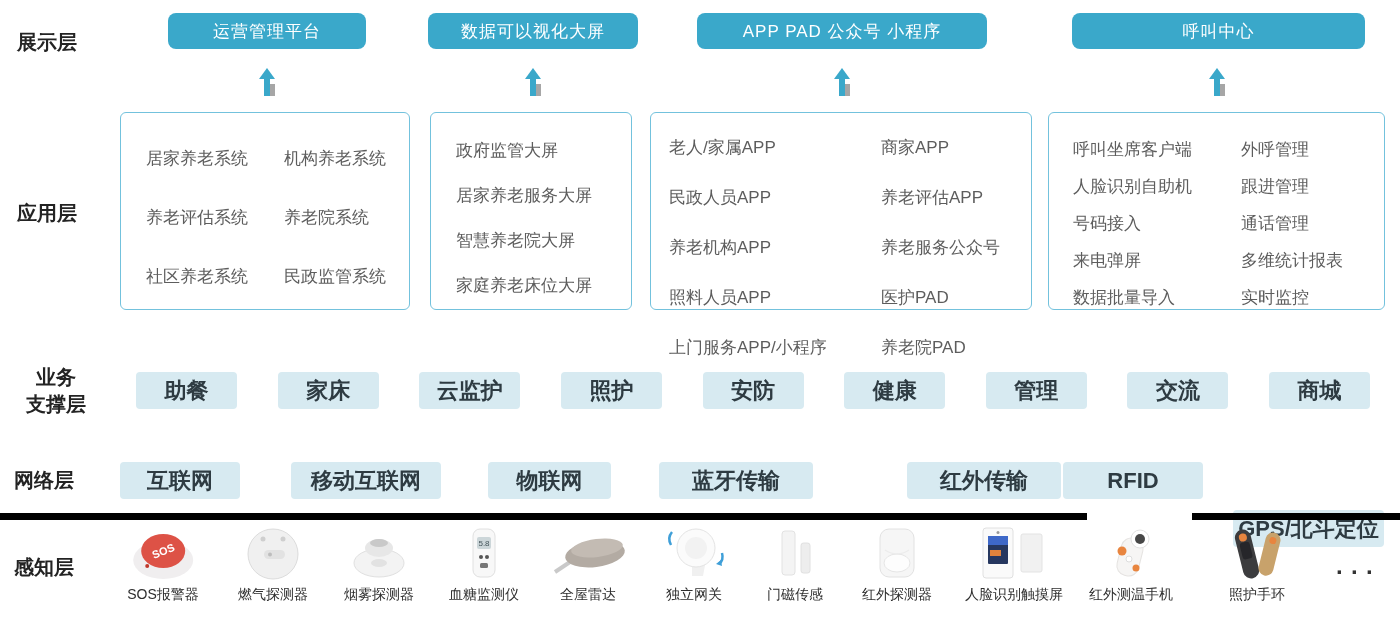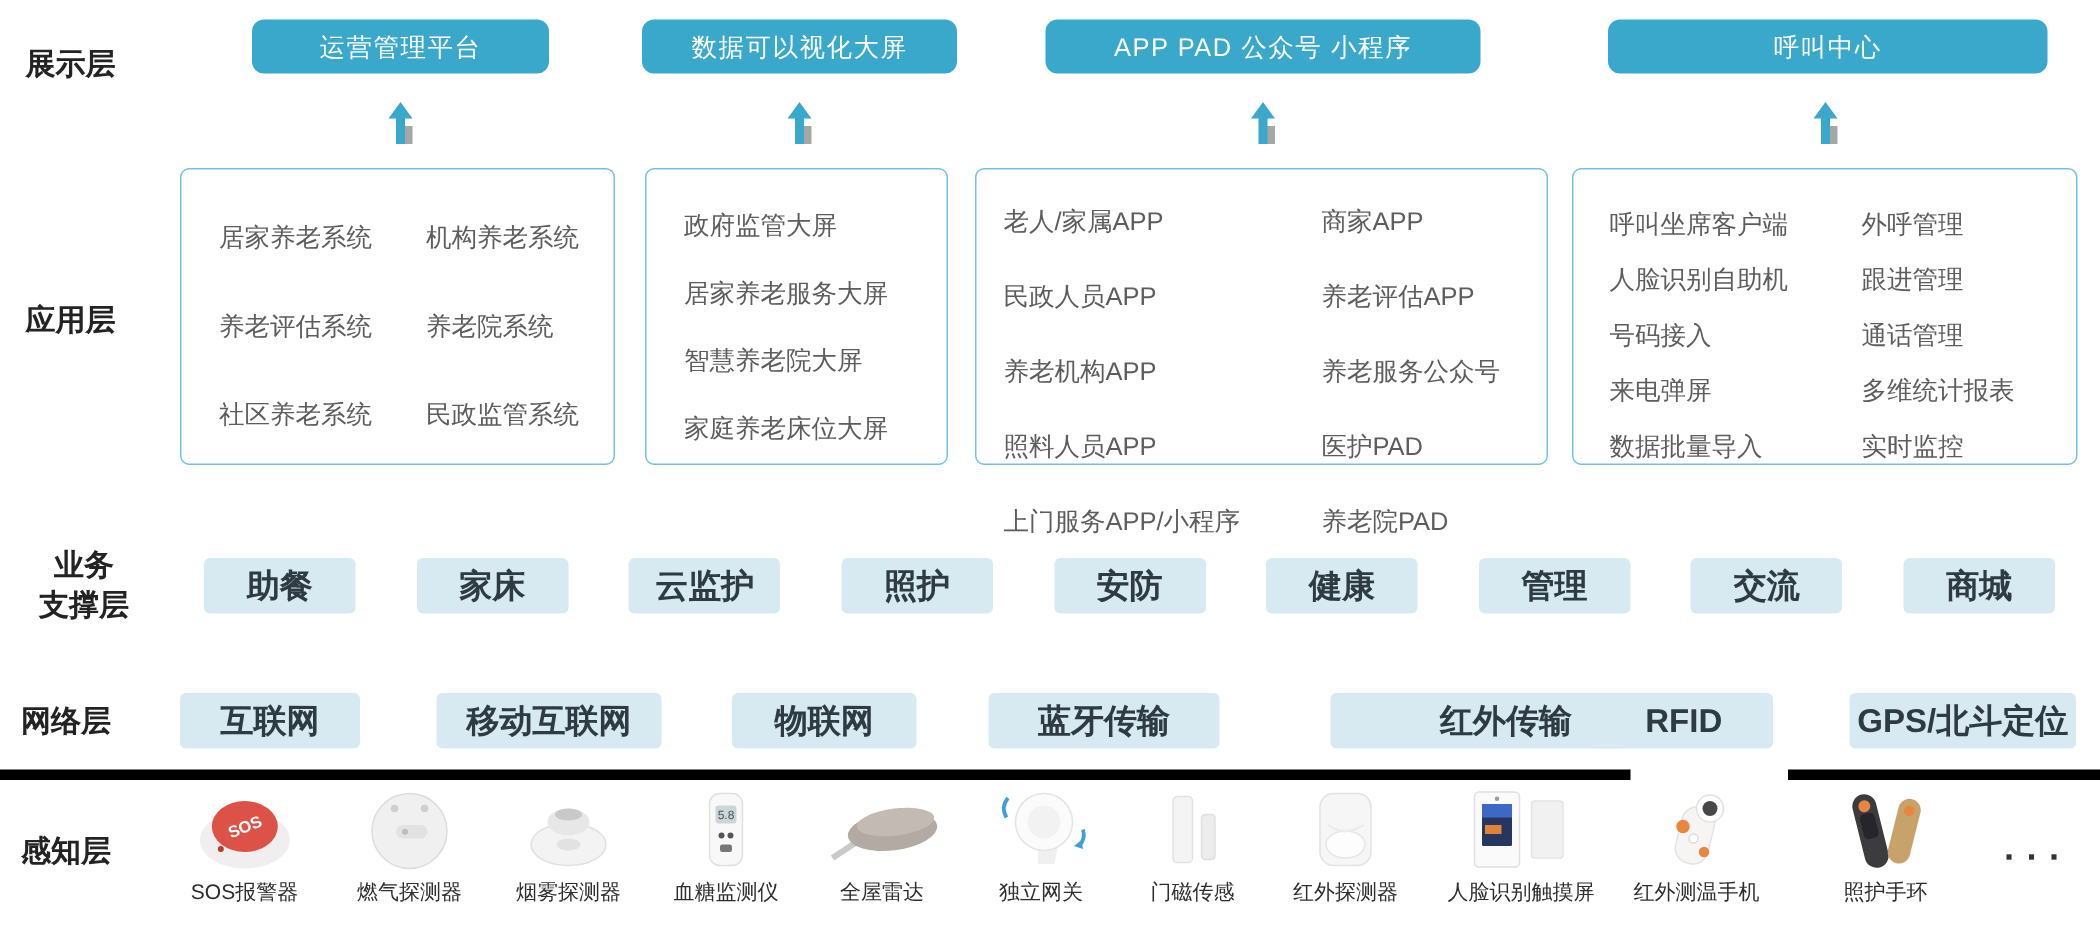--- a/index.html
+++ b/index.html
@@ -144,23 +144,23 @@
     <div class="pill">健康</div>
     <div class="pill">管理</div>
     <div class="pill">交流</div>
     <div class="pill">商城</div>
   </div>
 
   <div class="pill net-btn" style="left:120px;width:120px;">互联网</div>
   <div class="pill net-btn" style="left:291px;width:150px;">移动互联网</div>
   <div class="pill net-btn" style="left:488px;width:123px;">物联网</div>
   <div class="pill net-btn" style="left:659px;width:154px;">蓝牙传输</div>
-  <div class="pill net-btn" style="left:887px;width:154px;padding-left:40px;">红外传输</div>
-  <div class="pill net-btn" style="left:1063px;width:119px;">RFID</div>
-  <div class="pill net-btn" style="left:1233px;width:151px;">GPS/北斗定位</div>
+  <div class="pill net-btn" style="left:907px;width:154px;">红外传输</div>
+  <div class="pill net-btn" style="left:1063px;width:140px;">RFID</div>
+  <div class="pill net-btn" style="left:1233px;width:151px;margin-top:48px;">GPS/北斗定位</div>
 
   <div class="band" style="left:0;width:1087px;"></div>
   <div class="band" style="left:1192px;width:208px;"></div>
 
   <div class="dev" style="left:163px;">
     <div class="dev-icon">
       <svg viewBox="0 0 66 54" width="66" height="54">
         <ellipse cx="33" cy="34" rx="30" ry="19" fill="#f0eeef"></ellipse>
         <ellipse cx="33" cy="25" rx="22" ry="17" fill="#dd5246"></ellipse>
         <circle cx="17" cy="40" r="2" fill="#c0392b"></circle>

